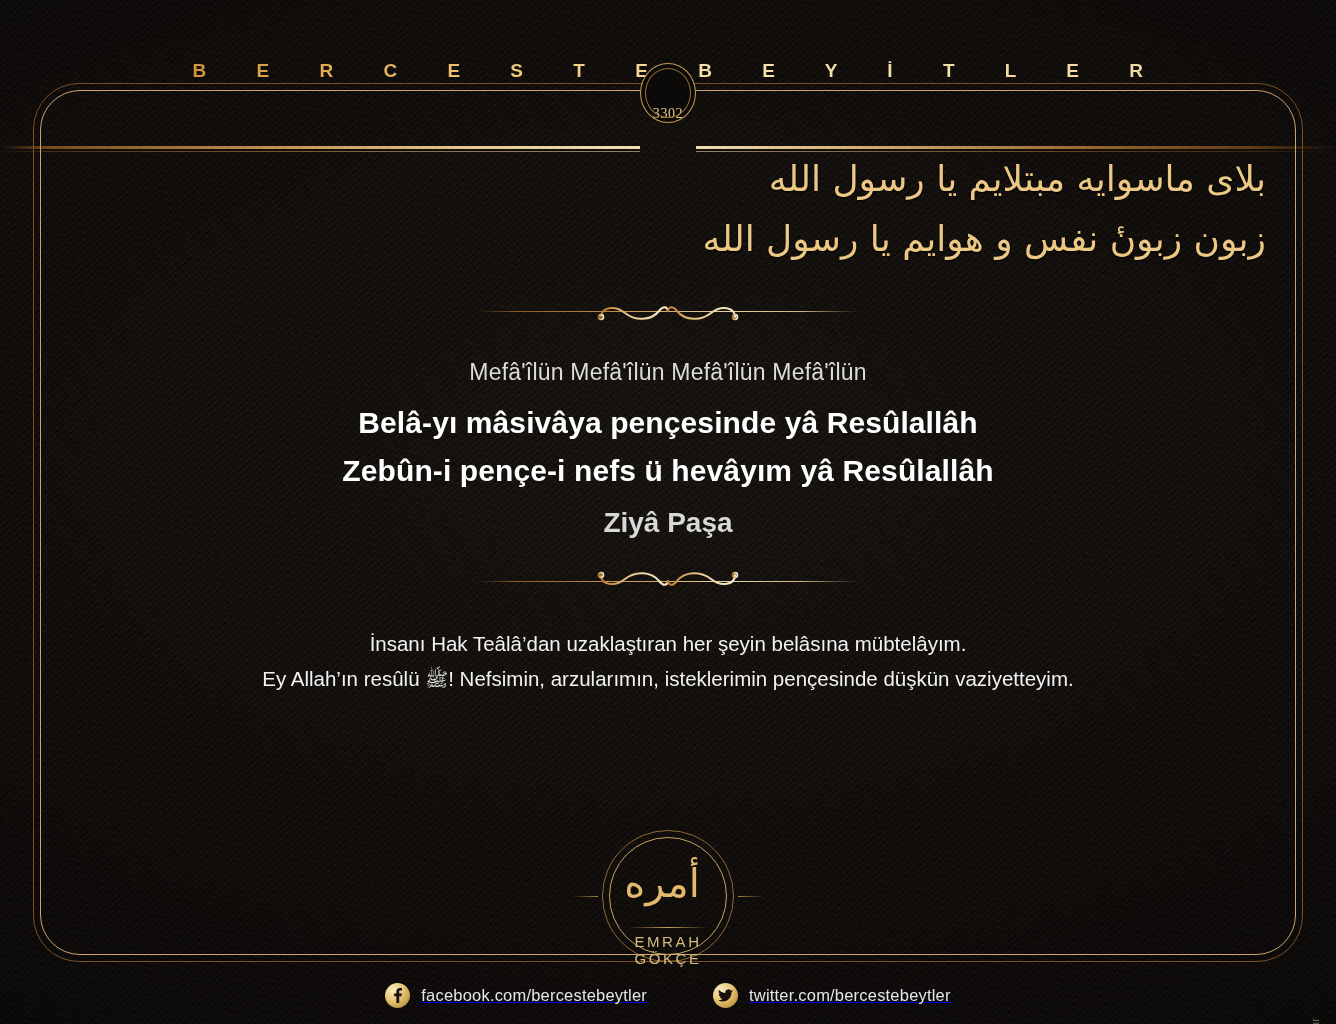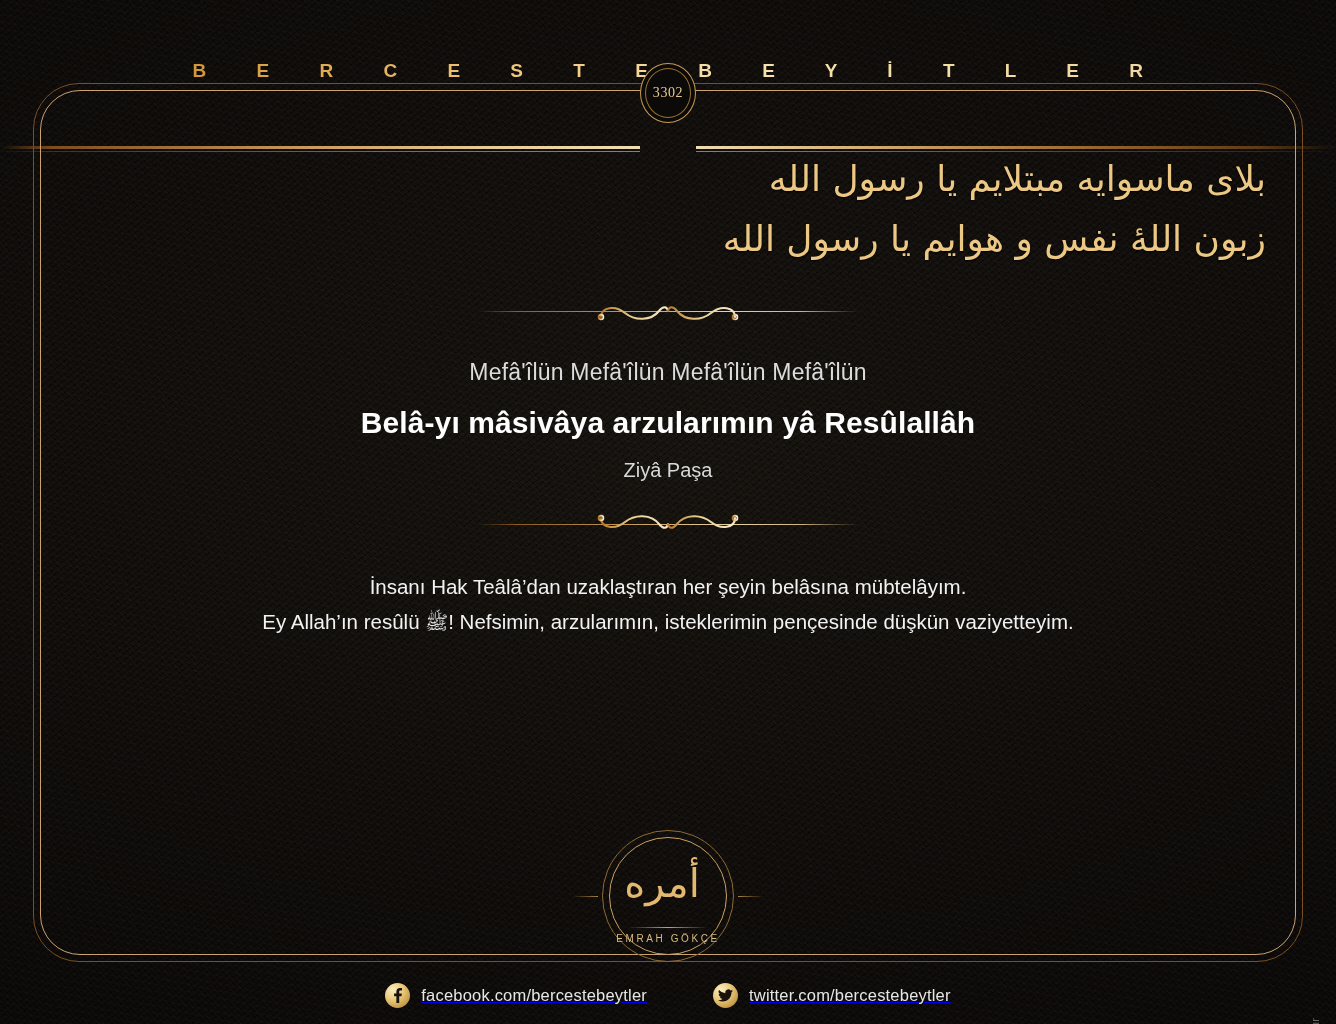--- a/index.html
+++ b/index.html
@@ -52,21 +52,21 @@
   }
   .toprule.left{left:0;width:640px;}
   .toprule.right{left:696px;right:0;
     background:linear-gradient(90deg,#efdcb2 0%,#d6b071 25%,#9c6a2c 60%,#5d3a16 88%,rgba(80,48,20,0) 100%);}
   .toprule.thin{height:1px;top:101px;opacity:.55;}
 
   .badge{
     position:absolute;left:50%;top:63px;transform:translateX(-50%);
     width:54px;height:58px;border-radius:50%;
     border:1.4px solid #c59a55;
-    display:flex;align-items:center;justify-content:center;
+    display:flex;align-items:flex-end;justify-content:center;
     background:#0c0a08;
     z-index:4;
   }
   .badge::before{
     content:"";position:absolute;left:4px;right:4px;top:4px;bottom:4px;
     border-radius:50%;border:1.2px solid #9a7333;
   }
   .badge span{
     font-size:14px;letter-spacing:.6px;color:#e7c98c;
     font-family:"Liberation Serif", serif;
@@ -118,21 +118,21 @@
     margin-top:30px;
     color:#dcdcdc;font-size:23px;letter-spacing:.2px;
   }
   .verse{
     margin-top:14px;
     color:#ffffff;font-size:30px;font-weight:700;line-height:1.5;
     letter-spacing:.1px;
   }
   .verse div{margin:3px 0;}
   .author{
-    margin-top:14px;color:#d8d8d8;font-size:20px;
+    margin-top:14px;color:#d8d8d8;font-size:28px;font-weight:bold;
   }
 
   .explain{
     margin-top:28px;color:#f2f2f2;font-size:20.5px;line-height:1.62;
   }
   .explain div{margin:2px 0;}
   .salawat{font-family:"DejaVu Sans", sans-serif;font-size:19px;}
 
   
   .logo{
@@ -153,21 +153,21 @@
     font-family:"DejaVu Sans", sans-serif;
     font-size:40px;color:#e3b970;line-height:1;
     direction:rtl;
   }
   .logo .logo-rule{
     position:absolute;left:26px;right:26px;top:97px;height:1px;
     background:linear-gradient(90deg,rgba(200,162,99,0) 0%,#c8a263 50%,rgba(200,162,99,0) 100%);
   }
   .logo .logo-name{
     position:absolute;left:0;right:0;top:103px;
-    text-align:center;font-size:10px;letter-spacing:2.6px;color:#d8bb80;
+    text-align:center;font-size:15px;letter-spacing:2.6px;color:#d8bb80;
   }
   .logo .side-l,.logo .side-r{
     position:absolute;top:66px;width:26px;height:1px;
     background:linear-gradient(90deg,rgba(160,120,60,0),#a8813f);
   }
   .logo .side-l{left:-30px;}
   .logo .side-r{right:-30px;background:linear-gradient(90deg,#a8813f,rgba(160,120,60,0));}
 
   
   .social{
@@ -208,21 +208,21 @@
     <span>3302</span>
   </div>
 
   <div class="frame-outer"></div>
   <div class="frame-inner"></div>
 
   <div class="content">
 
     <div class="arabic">
       <div>بلاى ماسوايه مبتلايم يا رسول الله</div>
-      <div>زبون اللهٔ نفس و هوايم يا رسول الله</div>
+      <div>زبون زبونٔ نفس و هوايم يا رسول الله</div>
     </div>
 
     <div class="ornament">
       <div class="bar"></div>
       <svg width="150" height="30" viewBox="0 0 150 30">
         <defs>
           <linearGradient id="og1" x1="0" y1="0" x2="1" y2="0">
             <stop offset="0%" stop-color="#b8762a"></stop>
             <stop offset="45%" stop-color="#e9cd8e"></stop>
             <stop offset="100%" stop-color="#f6ead0"></stop>
@@ -231,21 +231,22 @@
         <path d="M8 20 C8 10 22 8 32 16 C42 24 58 24 66 14 C70 9 74 9 75 14" fill="none" stroke="url(#og1)" stroke-width="2.1" stroke-linecap="round"></path>
         <path d="M142 20 C142 10 128 8 118 16 C108 24 92 24 84 14 C80 9 76 9 75 14" fill="none" stroke="url(#og1)" stroke-width="2.1" stroke-linecap="round"></path>
         <circle cx="8" cy="20" r="2.4" fill="none" stroke="url(#og1)" stroke-width="1.8"></circle>
         <circle cx="142" cy="20" r="2.4" fill="none" stroke="url(#og1)" stroke-width="1.8"></circle>
       </svg>
     </div>
 
     <div class="meter">Mefâ'îlün Mefâ'îlün Mefâ'îlün Mefâ'îlün</div>
 
     <div class="verse">
-      <div>Belâ-yı mâsivâya arzularımın yâ Resûlallâh</div>
+      <div>Belâ-yı mâsivâya pençesinde yâ Resûlallâh</div>
+      <div>Zebûn-i pençe-i nefs ü hevâyım yâ Resûlallâh</div>
     </div>
 
     <div class="author">Ziyâ Paşa</div>
 
     <div class="ornament flip">
       <div class="bar"></div>
       <svg width="150" height="30" viewBox="0 0 150 30">
         <g transform="translate(0,30) scale(1,-1)">
           <path d="M8 20 C8 10 22 8 32 16 C42 24 58 24 66 14 C70 9 74 9 75 14" fill="none" stroke="url(#og1)" stroke-width="2.1" stroke-linecap="round"></path>
           <path d="M142 20 C142 10 128 8 118 16 C108 24 92 24 84 14 C80 9 76 9 75 14" fill="none" stroke="url(#og1)" stroke-width="2.1" stroke-linecap="round"></path>

